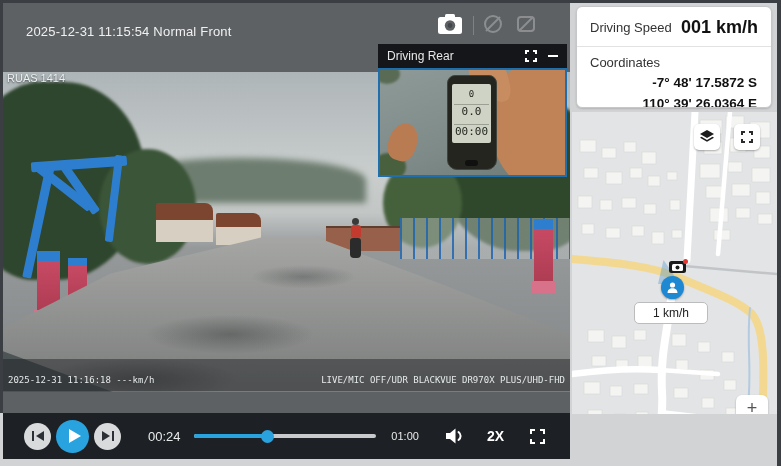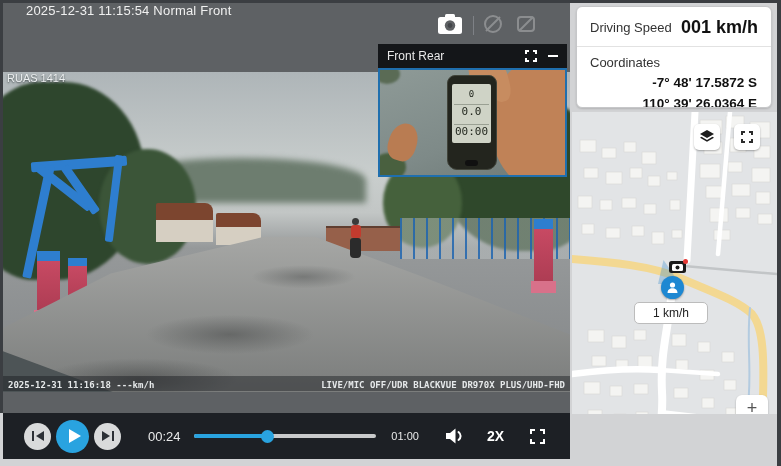--- a/index.html
+++ b/index.html
@@ -6,21 +6,21 @@
   body { background:#888; font-family:"Liberation Sans", sans-serif; }
   .app { position:relative; width:781px; height:466px; background:#d2d3d5; overflow:hidden; }
 
   
   .b-top   { position:absolute; left:0; top:0; width:781px; height:3px; background:#3b3e42; }
   .b-left  { position:absolute; left:0; top:0; width:3px; height:413px; background:#3b3e42; }
   .b-right { position:absolute; right:0; top:0; width:4px; height:466px; background:#3b3e42; }
 
   
   .header { position:absolute; left:3px; top:3px; width:567px; height:69px; background:#5e6164; }
-  .hdr-title { position:absolute; left:23px; top:0; color:#f0f0f0; font-size:13px; letter-spacing:.2px; }
+  .hdr-title { position:absolute; left:23px; top:21px; color:#f0f0f0; font-size:13px; letter-spacing:.2px; }
   .cam-btn { position:absolute; left:432px; top:7px; width:30px; height:28px; display:flex; align-items:center; justify-content:center; cursor:pointer; }
   .hdr-sep { position:absolute; left:470px; top:13px; width:1px; height:19px; background:#7e8186; }
   .dim-icon { position:absolute; top:10px; width:22px; height:22px; opacity:.28; }
   .dim1 { left:479px; } .dim2 { left:512px; }
 
   
   .video { position:absolute; left:3px; top:72px; width:567px; height:320px; overflow:hidden;
            background:linear-gradient(180deg,#aeb5b8 0%,#c9cecd 32%,#c2c6c5 44%,#96999a 55%,#838688 100%); }
   .mtn   { position:absolute; left:20%; top:27%; width:44%; height:14%; background:#6d7d6f; border-radius:50% 50% 0 0; filter:blur(3px); }
   .treeL1{ position:absolute; left:-5%; top:3%; width:30%; height:62%; background:#2e462d; border-radius:45% 55% 60% 40%; filter:blur(1.5px); }
@@ -55,22 +55,22 @@
           background:radial-gradient(ellipse 120px 28px at 40% 82%, rgba(66,68,68,.5), transparent 70%),
                      radial-gradient(ellipse 80px 18px at 53% 64%, rgba(76,78,78,.45), transparent 65%),
                      radial-gradient(ellipse 140px 30px at 24% 96%, rgba(56,58,58,.5), transparent 70%); }
   .ditch { position:absolute; left:0; bottom:0; width:22%; height:15%; background:#4d5456; clip-path:polygon(0 15%,88% 100%,0 100%); }
   .rider { position:absolute; left:60.8%; top:45.5%; width:16px; height:46px; }
   .rider .helmet { width:7px; height:7px; background:#3a3a3a; border-radius:50%; margin:0 auto; }
   .rider .torso  { width:10px; height:13px; background:#c23b2e; border-radius:3px; margin:0 auto; }
   .rider .bike   { width:11px; height:20px; background:#2b2b2b; border-radius:3px 3px 4px 4px; margin:0 auto; }
   .ruas { position:absolute; left:4px; top:0; color:#eceff0; font-size:11px; text-shadow:0 1px 2px rgba(30,40,40,.8); }
   .stamp { position:absolute; left:0; bottom:1px; width:100%; height:15px; background:rgba(24,27,31,.45);
-           display:flex; justify-content:space-between; align-items:flex-end; padding:1px 5px;
-           font-family:"DejaVu Sans Mono", monospace; font-size:9px; color:#e6e9ea; white-space:nowrap;font-weight:bold; }
+           display:flex; justify-content:space-between; align-items:flex-start; padding:16px 5px;
+           font-family:"DejaVu Sans Mono", monospace; font-size:9px; color:#e6e9ea; white-space:nowrap; }
 
   
   .pip { position:absolute; left:378px; top:44px; width:189px; height:133px; z-index:6; background:#0e0f11; }
   .pip-hdr { height:24px; background:#141619; display:flex; align-items:center; padding:0 9px; }
   .pip-title { color:#e8e8e8; font-size:12px; flex:1; }
   .corners { position:relative; width:12px; height:12px; }
   .corners span { position:absolute; width:4px; height:4px; border:2px solid #fff; }
   .corners .tl { left:0; top:0; border-right:none; border-bottom:none; }
   .corners .tr { right:0; top:0; border-left:none; border-bottom:none; }
   .corners .bl { left:0; bottom:0; border-right:none; border-top:none; }
@@ -232,21 +232,21 @@
     </div>
     <div class="ruas">RUAS 1414</div>
     <div class="stamp">
       <span>2025-12-31 11:16:18 ---km/h</span>
       <span>LIVE/MIC OFF/UDR BLACKVUE DR970X PLUS/UHD-FHD</span>
     </div>
   </div>
 
   <div class="pip">
     <div class="pip-hdr">
-      <span class="pip-title">Front Rear</span>
+      <span class="pip-title">Driving Rear</span>
       <span class="corners">
         <span class="tl"></span>
           <span class="tr"></span>
           <span class="bl"></span>
           <span class="br"></span>
       </span>
       <span class="pip-min"></span>
     </div>
     <div class="pip-body">
       <div class="pfol1"></div>

